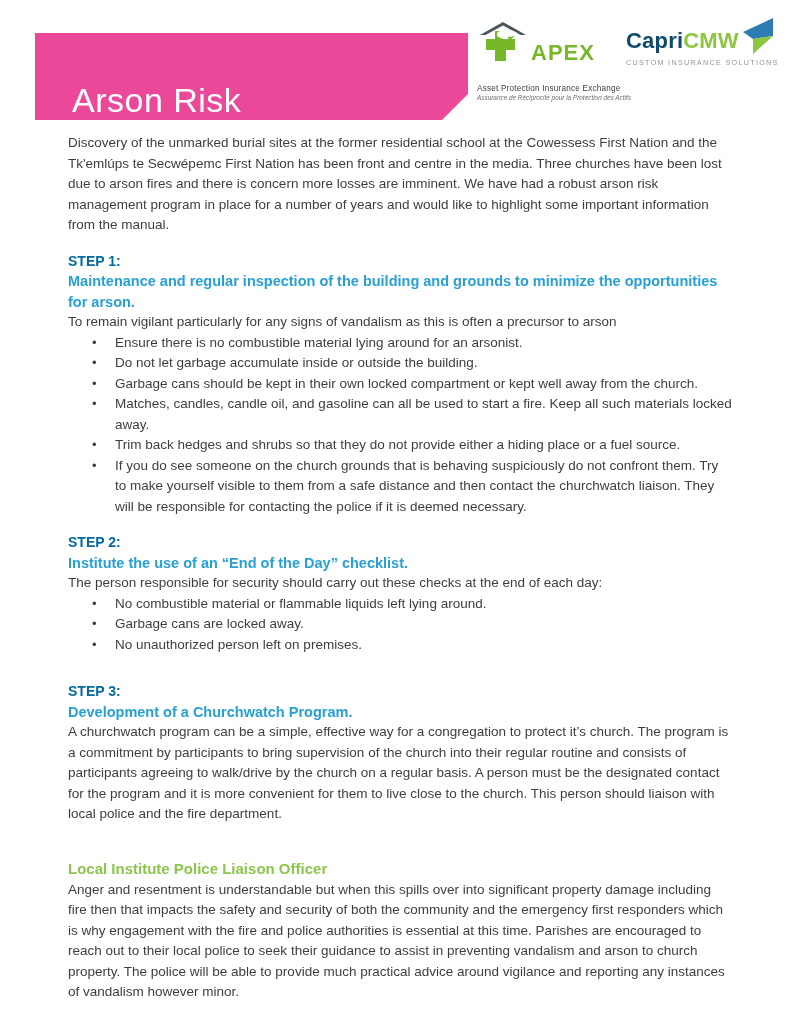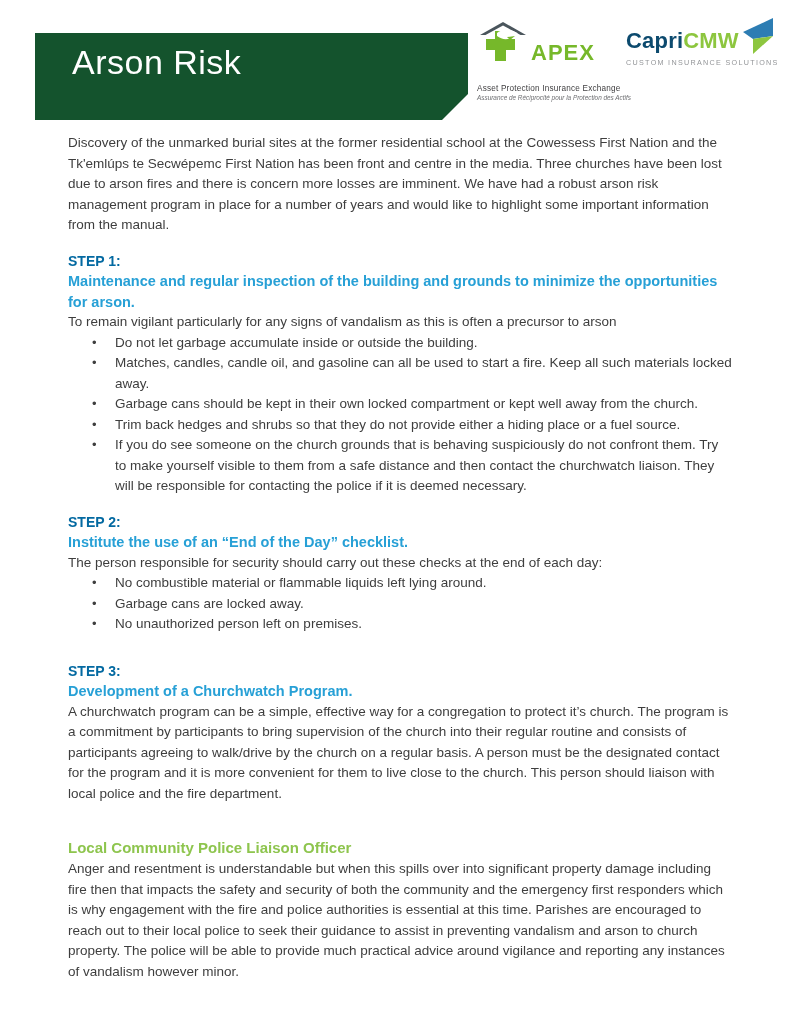--- a/index.html
+++ b/index.html
@@ -15,24 +15,24 @@
     overflow: hidden;
   }
 
   
   .banner {
     position: absolute;
     left: 35px;
     top: 33px;
     width: 433px;
     height: 87px;
-    background: #14532d;
+    background: #ec4899;
     clip-path: polygon(0 0, 100% 0, 100% calc(100% - 26px), calc(100% - 26px) 100%, 0 100%);
     display: flex;
-    align-items: flex-start;
+    align-items: flex-end;
   }
   .banner .title {
     color: #ffffff;
     font-size: 34px;
     font-weight: 400;
     padding-left: 37px;
     padding-top: 10px;
     letter-spacing: 0.5px;
   }
 
@@ -192,23 +192,24 @@
 
   <div class="body">
 
     <p class="para">Discovery  of the unmarked burial sites at the former residential school at the Cowessess First Nation and the Tk'emlúps te Secwépemc First Nation has been front and centre in the media. Three churches have been lost due to arson fires and there is concern more losses are imminent. We have had a robust arson risk management program in place for a number of years and would like to highlight some important information from the manual.</p>
 
     <div class="step">
       <div class="step-kicker">STEP 1:</div>
       <div class="step-heading">Maintenance and regular inspection of the building and grounds to minimize the opportunities for arson.</div>
       <p class="lead">To remain vigilant particularly for any signs of vandalism as this is often a precursor to arson</p>
       <ul class="bullets">
+        <li>Ensure there is no combustible material lying around for an arsonist.</li>
         <li>Do not let garbage accumulate inside or outside the building.</li>
+        <li>Garbage cans should be kept in their own locked compartment or kept well away from the church.</li>
         <li>Matches, candles, candle oil, and gasoline can all be used to start a fire. Keep all such materials locked away.</li>
-        <li>Garbage cans should be kept in their own locked compartment or kept well away from the church.</li>
         <li>Trim back hedges and shrubs so that they do not provide either a hiding place or a fuel source.</li>
         <li>If you do see someone on the church grounds that is behaving suspiciously do not confront them.  Try to make yourself visible to them from a safe distance and then contact the churchwatch liaison. They will be responsible for contacting the police if it is deemed necessary.</li>
       </ul>
     </div>
 
     <div class="step">
       <div class="step-kicker">STEP 2:</div>
       <div class="step-heading">Institute the use of an “End of the Day” checklist.</div>
       <p class="lead">The person responsible for security should carry out these checks at the end of each day:</p>
       <ul class="bullets">
@@ -218,18 +219,18 @@
       </ul>
     </div>
 
     <div class="step gap-step3">
       <div class="step-kicker">STEP 3:</div>
       <div class="step-heading">Development of a Churchwatch Program.</div>
       <p class="para">A churchwatch program can be a simple, effective way for a congregation to protect it’s church.  The program is a commitment by participants to bring supervision of the church into their regular routine and consists of participants agreeing to walk/drive by the church on a regular basis.  A person must be the designated contact for the program and it is more convenient for them to live close to the church.  This person should liaison with local police and the fire department.</p>
     </div>
 
     <div class="green-section">
-      <div class="green-heading">Local Community Police Liaison Officer</div>
+      <div class="green-heading">Local Institute Police Liaison Officer</div>
       <p class="para">Anger and resentment is understandable but when this spills over into significant property damage including fire then that impacts the safety and security of both the community and the emergency first responders which is why engagement with the fire and police authorities is essential at this time. Parishes are encouraged to reach out to their local police to seek their guidance to assist in preventing vandalism and arson to church property.  The police will be able to provide much practical advice around vigilance and reporting any instances of vandalism however minor.</p>
     </div>
 
   </div>
 </div>
 
 </body></html>

